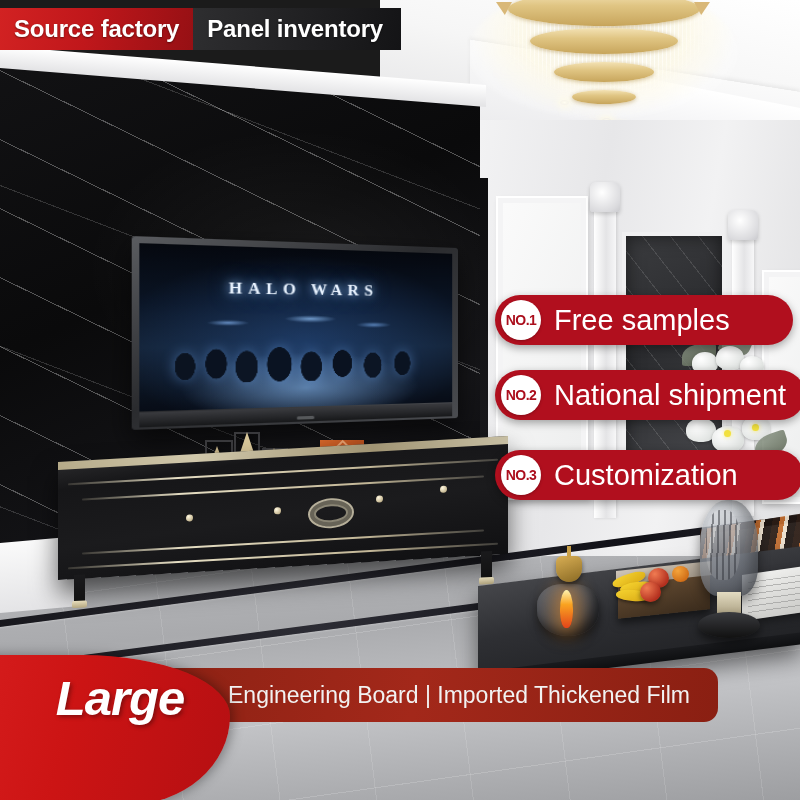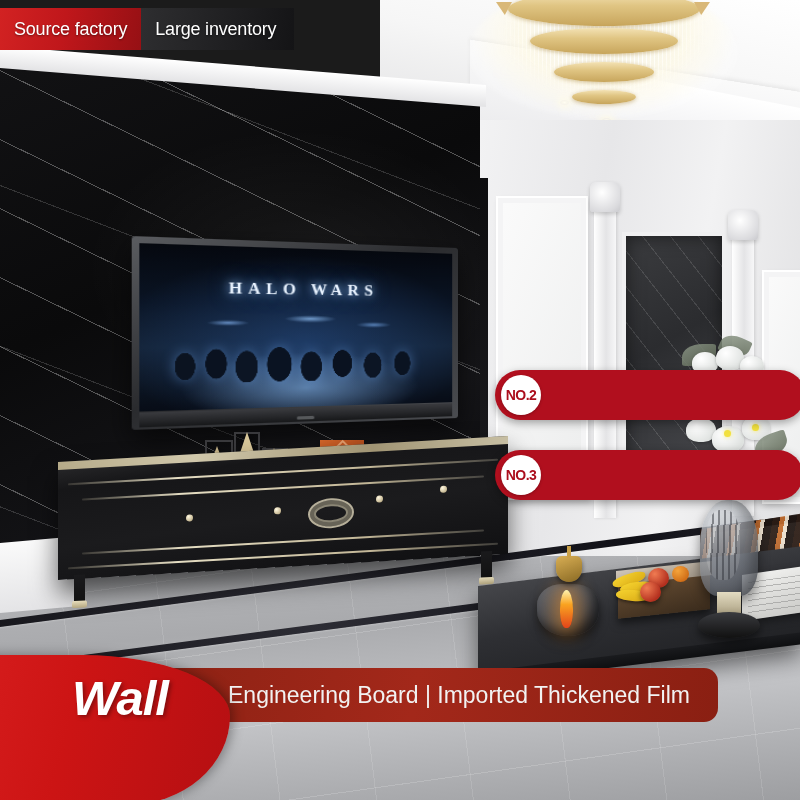--- a/index.html
+++ b/index.html
@@ -397,21 +397,21 @@
   .topbanner{position:absolute;left:0;top:8px;height:42px;display:flex;align-items:stretch;z-index:20;}
   .tb-red{
     background:linear-gradient(100deg,#d22222 0%,#c0171b 45%,#961014 100%);
     display:flex;align-items:center;padding:0 14px 0 14px;
   }
   .tb-dark{
     background:linear-gradient(100deg,#2e2e30 0%,#202022 55%,#141416 100%);
     display:flex;align-items:center;padding:0 18px 0 14px;
   }
   .tb-text{
-    color:#fff;font-weight:400;font-size:18px;letter-spacing:-.2px;
+    color:#fff;font-weight:700;font-size:24px;letter-spacing:-.2px;
     text-shadow:0 1px 2px rgba(0,0,0,.45);white-space:nowrap;
     font-family:"Liberation Sans",sans-serif;
   }
 
   
   .pill{
     position:absolute;z-index:20;height:50px;display:flex;align-items:center;
     background:#b10f1e;border-radius:26px;
     box-shadow:0 3px 9px rgba(0,0,0,.35);
   }
@@ -582,40 +582,48 @@
     <div class="vase"></div>
     <div class="vase-stem"></div>
     <div class="vase-foot"></div>
   </div>
 
   <div class="topbanner">
     <div class="tb-red">
       <span class="tb-text">Source factory</span>
     </div>
     <div class="tb-dark">
-      <span class="tb-text">Large inventory</span>
+      <span class="tb-text">Panel inventory</span>
     </div>
   </div>
 
+  <div class="pill" id="pill-1">
+    <div class="pill-circle">
+      <span class="pill-no">NO.1</span>
+    </div>
+    <span class="pill-label">Free samples</span>
+  </div>
 
   <div class="pill" id="pill-2">
     <div class="pill-circle">
       <span class="pill-no">NO.2</span>
     </div>
+    <span class="pill-label">National shipment</span>
   </div>
 
   <div class="pill" id="pill-3">
     <div class="pill-circle">
       <span class="pill-no">NO.3</span>
     </div>
+    <span class="pill-label">Customization</span>
   </div>
 
   <div class="subbar">
     <span class="subbar-text">Engineering Board | Imported Thickened Film</span>
   </div>
 
 
   <div class="free-shape"></div>
   <div class="free-text">
-    <div>Wall</div>
+    <div>Large</div>
   </div>
 
 </div>
 
 </body></html>

